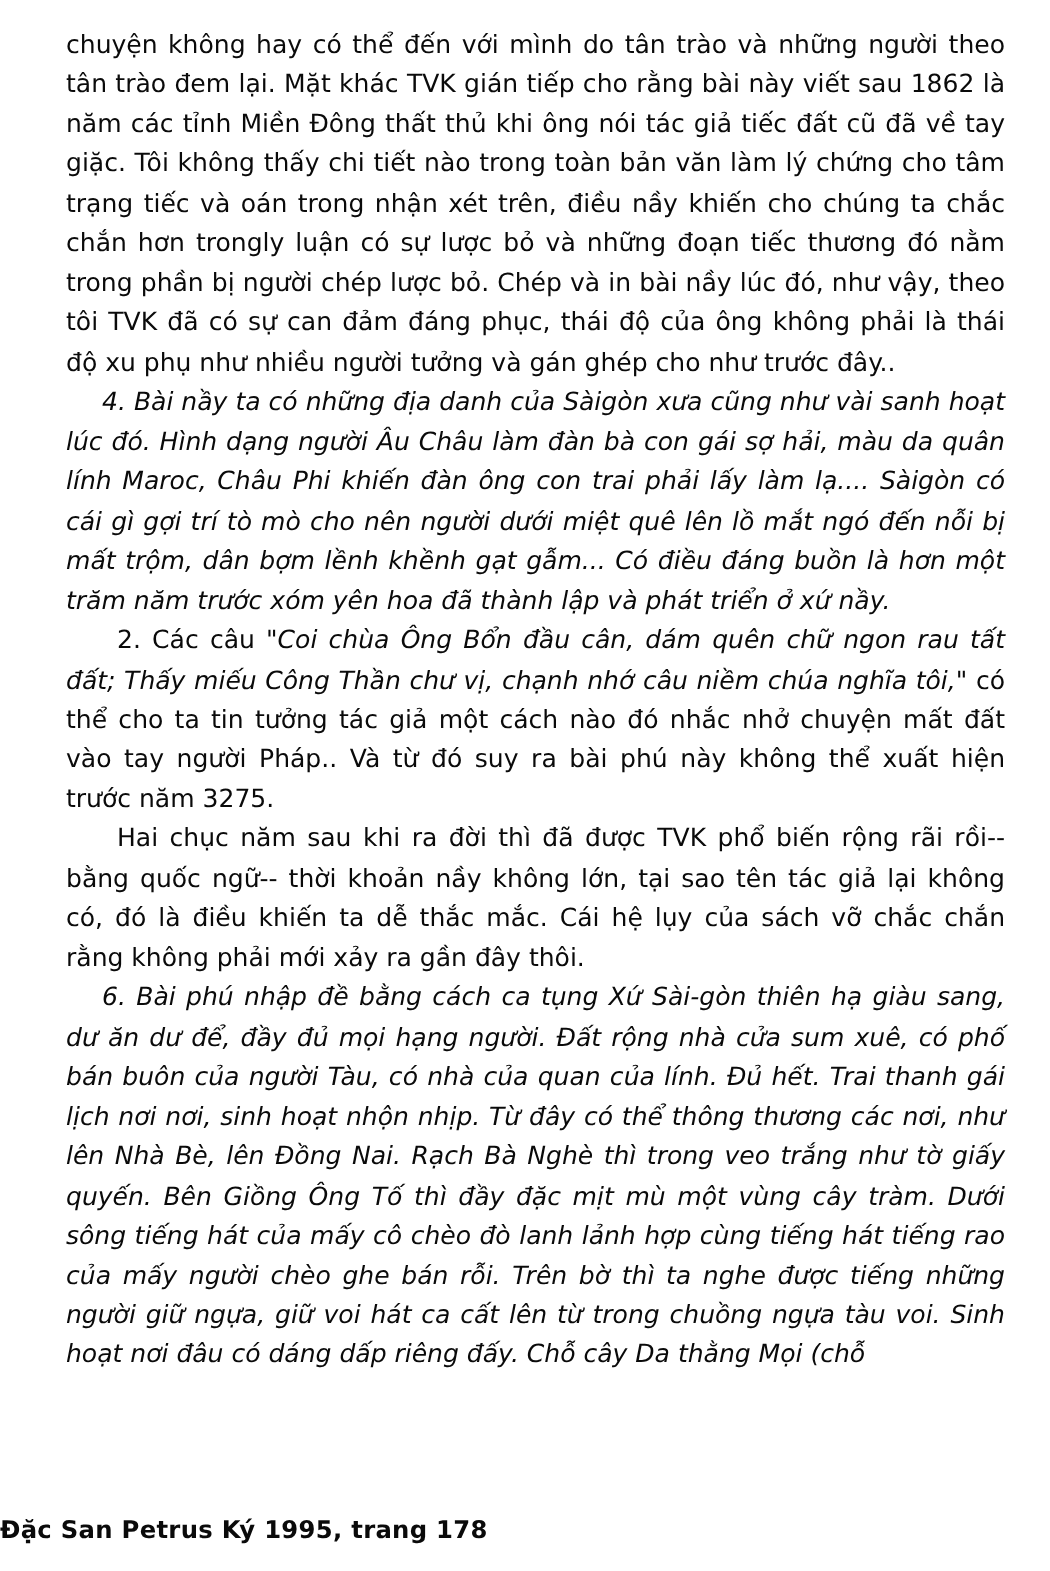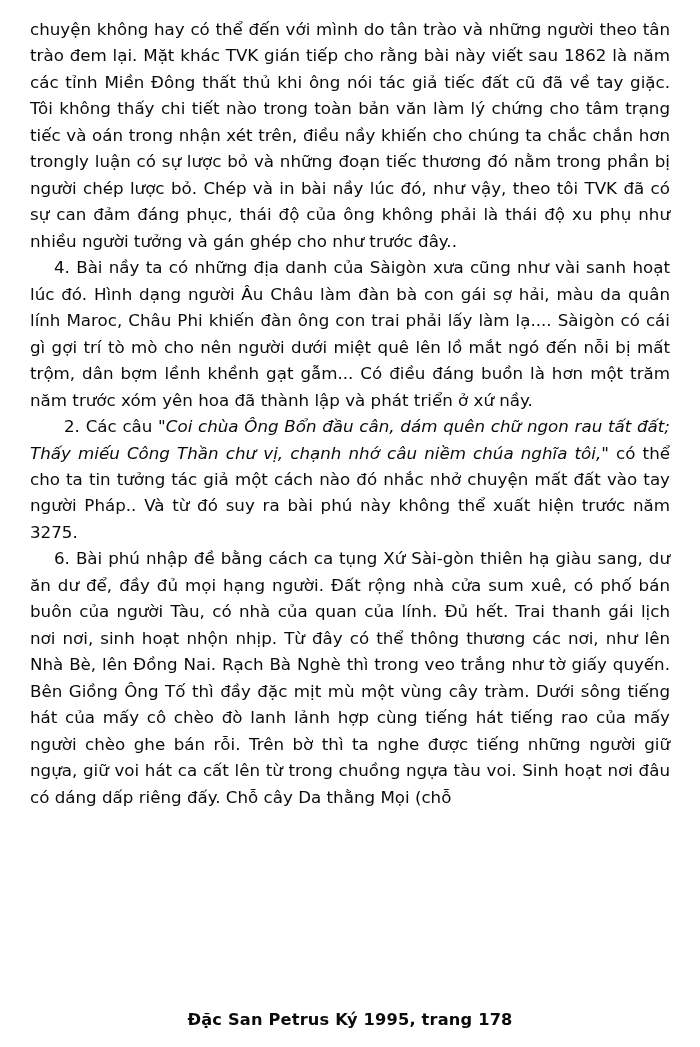--- a/index.html
+++ b/index.html
@@ -12,48 +12,48 @@
     background: #ffffff;
     font-family: "DejaVu Sans", sans-serif;
     color: #000000;
     overflow: hidden;
   }
   .page {
     position: relative;
     width: 700px;
     height: 1047px;
     box-sizing: border-box;
-    padding: 16px 30px 0 30px;
+    padding: 16px 30px 0 44px;
   }
   .body-text {
     font-size: 16.7px;
     line-height: 1.585;
     text-align: justify;
     text-justify: inter-word;
     color: #0a0a0a;
   }
   .body-text p {
     margin: 0;
     padding: 0;
   }
   .para-indent {
     text-indent: 34px;
   }
   .para-indent-small {
     text-indent: 24px;
+    font-style: italic;
   }
   .italic {
     font-style: italic;
   }
   .footer {
     position: absolute;
     left: 0;
     right: 0;
     bottom: 18px;
-    text-align: center;
     font-size: 16.2px;
     font-weight: bold;
     color: #0a0a0a;
     letter-spacing: 0.2px;
   }
   .ghost {
     position: absolute;
     left: 0;
     right: 0;
     text-align: center;
@@ -75,20 +75,21 @@
   <div class="ghost ghost-2"></div>
 
   <div class="body-text">
 
     <p>chuyện không hay có thể đến với mình do tân trào và những người theo tân trào đem lại. Mặt khác TVK gián tiếp cho rằng bài này viết sau 1862 là năm các tỉnh Miền Đông thất thủ khi ông nói tác giả tiếc đất cũ đã về tay giặc. Tôi không thấy chi tiết nào trong toàn bản văn làm  lý chứng cho tâm trạng tiếc và oán trong nhận xét trên, điều nầy khiến cho chúng ta chắc chắn hơn trongly luận có sự lược bỏ và những đoạn tiếc thương đó nằm trong phần bị người chép lược bỏ. Chép và in bài nầy lúc đó, như vậy, theo tôi TVK đã có sự can đảm đáng phục, thái độ của ông không phải là thái độ xu phụ như nhiều người tưởng và gán ghép cho như trước đây..</p>
 
     <p class="para-indent-small">4. Bài nầy ta có những địa danh của Sàigòn xưa cũng như vài sanh hoạt lúc đó. Hình  dạng người Âu Châu  làm đàn bà con gái sợ  hải, màu  da quân lính  Maroc, Châu Phi khiến đàn  ông con trai phải lấy làm lạ.... Sàigòn có cái gì gợi trí tò mò cho nên người dưới miệt quê lên lồ mắt ngó đến nỗi bị mất trộm, dân bợm lềnh khềnh gạt gẫm... Có điều đáng buồn là hơn một trăm năm trước xóm yên hoa đã thành lập và phát triển ở xứ nầy.</p>
 
     <p class="para-indent"><span>2. Các câu </span><span class="italic">"Coi chùa Ông Bổn đầu cân, dám quên chữ ngon rau tất đất; Thấy miếu Công Thần chư vị, chạnh nhớ câu niềm chúa nghĩa tôi,"</span><span> có thể cho ta tin tưởng tác giả  một cách nào đó nhắc nhở chuyện mất đất vào tay  người Pháp.. Và từ đó  suy ra bài phú này  không thể xuất hiện trước  năm 3275.</span></p>
 
+    <p class="para-indent">Hai chục năm sau  khi ra đời thì đã được  TVK phổ biến rộng rãi rồi-- bằng quốc ngữ-- thời khoản  nầy không lớn, tại  sao  tên tác giả lại không có,  đó là điều khiến ta dễ thắc mắc.  Cái hệ lụy của sách vỡ chắc chắn rằng không phải mới xảy ra gần đây thôi.</p>
 
     <p class="para-indent-small">6. Bài phú nhập đề bằng cách ca tụng Xứ Sài-gòn thiên hạ giàu sang, dư ăn dư để, đầy đủ mọi hạng  người. Đất rộng nhà cửa sum xuê, có phố bán  buôn của người  Tàu, có nhà  của quan của  lính. Đủ hết. Trai thanh gái  lịch nơi nơi, sinh hoạt nhộn  nhịp. Từ đây có thể thông thương các nơi, như lên Nhà Bè, lên Đồng Nai. Rạch Bà Nghè thì trong veo trắng  như tờ giấy quyến. Bên Giồng  Ông Tố thì đầy đặc mịt mù một vùng cây tràm. Dưới  sông tiếng hát của mấy cô chèo đò lanh lảnh hợp cùng tiếng hát tiếng rao của mấy người chèo ghe bán rỗi. Trên bờ thì ta nghe được tiếng những người giữ ngựa, giữ voi hát ca cất  lên từ trong chuồng ngựa tàu voi. Sinh hoạt  nơi đâu có dáng dấp riêng đấy. Chỗ  cây Da thằng  Mọi (chỗ</p>
 
   </div>
 
   <div class="footer">Đặc San Petrus Ký 1995, trang 178</div>
 
 </div>
 
 </body></html>

